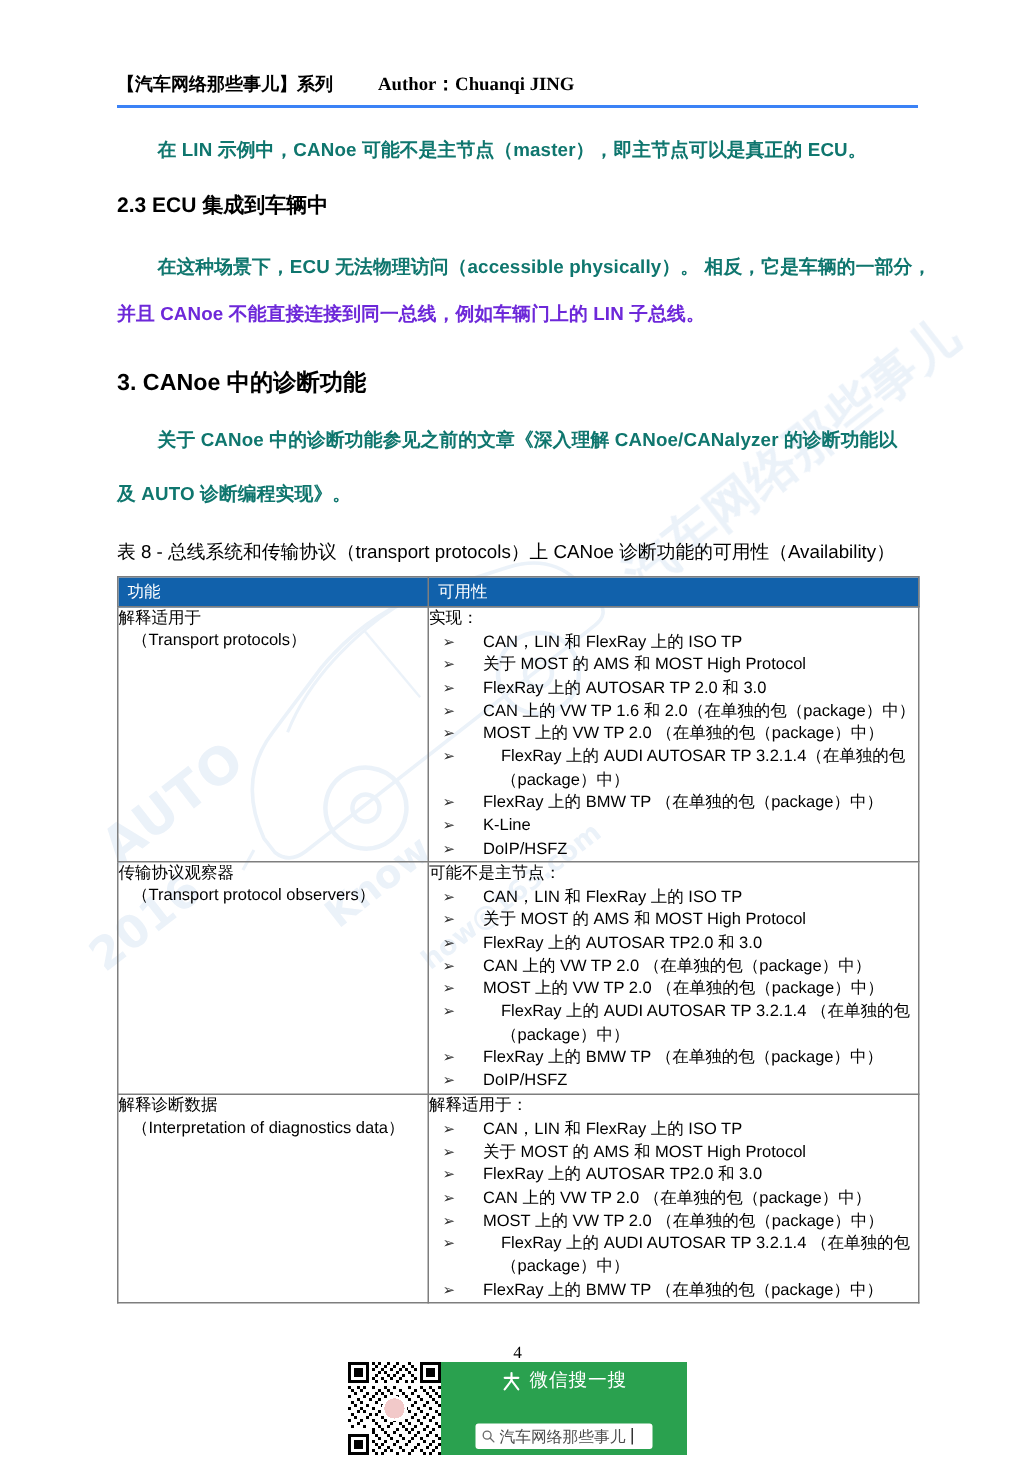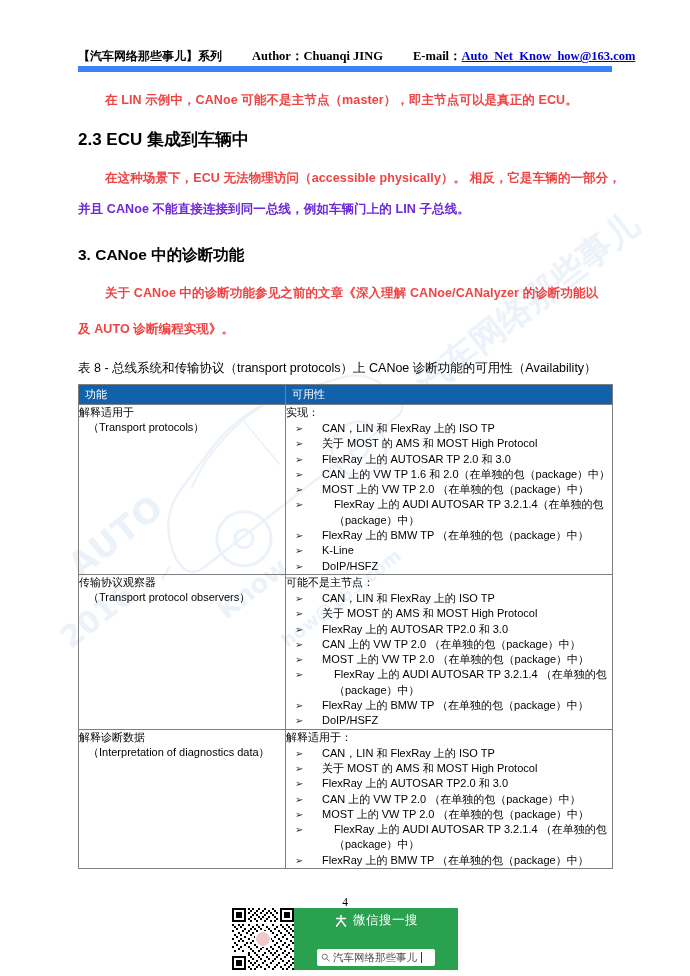--- a/index.html
+++ b/index.html
@@ -78,21 +78,21 @@
     height: 260px;
   }
 
   
   .page-header {
     position: absolute;
     left: 78px;
     top: 48px;
     width: 534px;
     height: 24px;
-    border-bottom: 6px solid #3b82f6;
+    border-bottom: 2px solid #3b82f6;
     box-sizing: border-box;
     z-index: 2;
   }
   .hdr-row {
     display: flex;
     align-items: baseline;
     font-family: "Liberation Serif", "DejaVu Serif", serif;
     font-weight: bold;
     font-size: 12.5px;
     color: #000;
@@ -115,30 +115,30 @@
     z-index: 2;
   }
   .para {
     position: absolute;
     font-size: 12.5px;
     font-weight: bold;
     line-height: 17px;
     letter-spacing: 0.1px;
     white-space: nowrap;
   }
-  .p-red { color: #ef4444; }
+  .p-red { color: #0f766e; }
   .p-cyan { color: #6d28d9; }
 
   .heading {
     position: absolute;
     color: #000;
     font-weight: bold;
     white-space: nowrap;
   }
-  .h-sub { font-size: 17px; }
+  .h-sub { font-size: 14px; }
   .h-main { font-size: 15.5px; }
 
   .table-caption {
     position: absolute;
     left: 78px;
     top: 360px;
     font-size: 12.5px;
     color: #000;
     white-space: nowrap;
   }
@@ -297,21 +297,20 @@
     <div class="wm-txt wm-3">how@163.com</div>
     <div class="wm-txt wm-4">2016</div>
     <div class="wm-txt wm-5">汽车网络那些事儿</div>
   </div>
 </div>
 
 <div class="page-header">
   <div class="hdr-row">
     <span class="hdr-series">【汽车网络那些事儿】系列</span>
     <span class="hdr-author"><span>Author：</span><span>Chuanqi JING</span></span>
-    <span class="hdr-email"><span>E-mail：</span><a class="hdr-email-link" href="#">Auto_Net_Know_how@163.com</a></span>
   </div>
 </div>
 
 <div class="content">
 
   <div class="para p-red" style="left:105px; top:92px;">在 LIN 示例中，CANoe 可能不是主节点（master），即主节点可以是真正的 ECU。</div>
 
   <div class="heading h-sub" style="left:78px; top:128px;">2.3 ECU 集成到车辆中</div>
 
   <div class="para p-red" style="left:105px; top:170px;">在这种场景下，ECU 无法物理访问（accessible physically）。 相反，它是车辆的一部分，</div>

